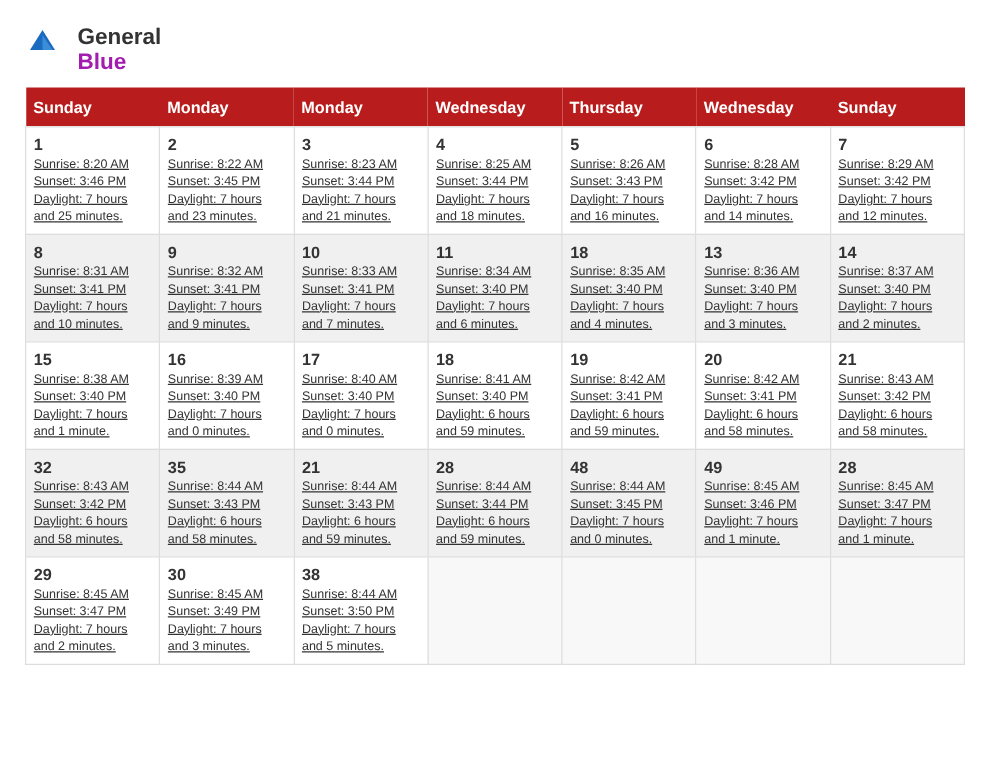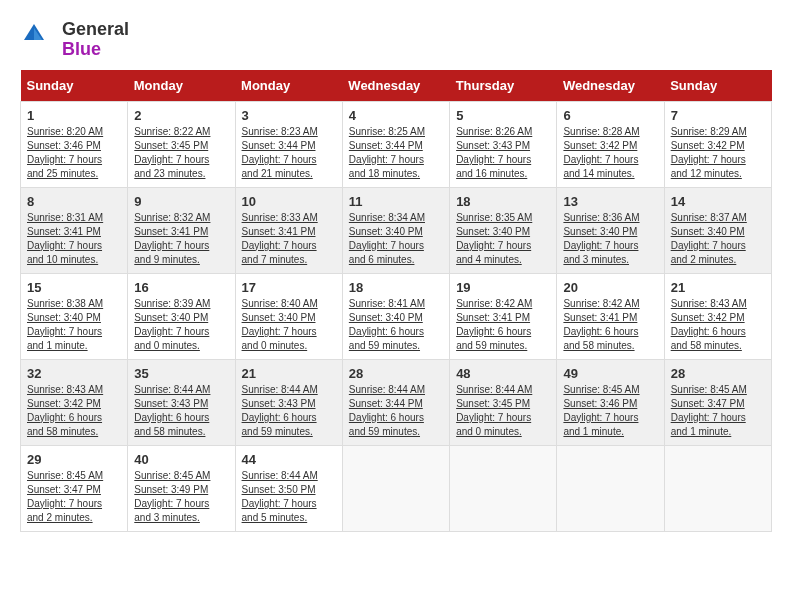--- a/index.html
+++ b/index.html
@@ -149,21 +149,21 @@
         <td><span class="day-num">32</span><span class="cell-text">Sunrise: 8:43 AM<br>Sunset: 3:42 PM<br>Daylight: 6 hours and 58 minutes.</span></td>
         <td><span class="day-num">35</span><span class="cell-text">Sunrise: 8:44 AM<br>Sunset: 3:43 PM<br>Daylight: 6 hours and 58 minutes.</span></td>
         <td><span class="day-num">21</span><span class="cell-text">Sunrise: 8:44 AM<br>Sunset: 3:43 PM<br>Daylight: 6 hours and 59 minutes.</span></td>
         <td><span class="day-num">28</span><span class="cell-text">Sunrise: 8:44 AM<br>Sunset: 3:44 PM<br>Daylight: 6 hours and 59 minutes.</span></td>
         <td><span class="day-num">48</span><span class="cell-text">Sunrise: 8:44 AM<br>Sunset: 3:45 PM<br>Daylight: 7 hours and 0 minutes.</span></td>
         <td><span class="day-num">49</span><span class="cell-text">Sunrise: 8:45 AM<br>Sunset: 3:46 PM<br>Daylight: 7 hours and 1 minute.</span></td>
         <td><span class="day-num">28</span><span class="cell-text">Sunrise: 8:45 AM<br>Sunset: 3:47 PM<br>Daylight: 7 hours and 1 minute.</span></td>
       </tr>
       <tr>
         <td><span class="day-num">29</span><span class="cell-text">Sunrise: 8:45 AM<br>Sunset: 3:47 PM<br>Daylight: 7 hours and 2 minutes.</span></td>
-        <td><span class="day-num">40</span><span class="cell-text">Sunrise: 8:45 AM<br>Sunset: 3:49 PM<br>Daylight: 7 hours and 3 minutes.</span></td>
-        <td><span class="day-num">44</span><span class="cell-text">Sunrise: 8:44 AM<br>Sunset: 3:50 PM<br>Daylight: 7 hours and 5 minutes.</span></td>
+        <td><span class="day-num">30</span><span class="cell-text">Sunrise: 8:45 AM<br>Sunset: 3:49 PM<br>Daylight: 7 hours and 3 minutes.</span></td>
+        <td><span class="day-num">38</span><span class="cell-text">Sunrise: 8:44 AM<br>Sunset: 3:50 PM<br>Daylight: 7 hours and 5 minutes.</span></td>
         <td class="empty-cell"></td>
         <td class="empty-cell"></td>
         <td class="empty-cell"></td>
         <td class="empty-cell"></td>
       </tr>
     </tbody>
 </table>
 
 </body></html>

